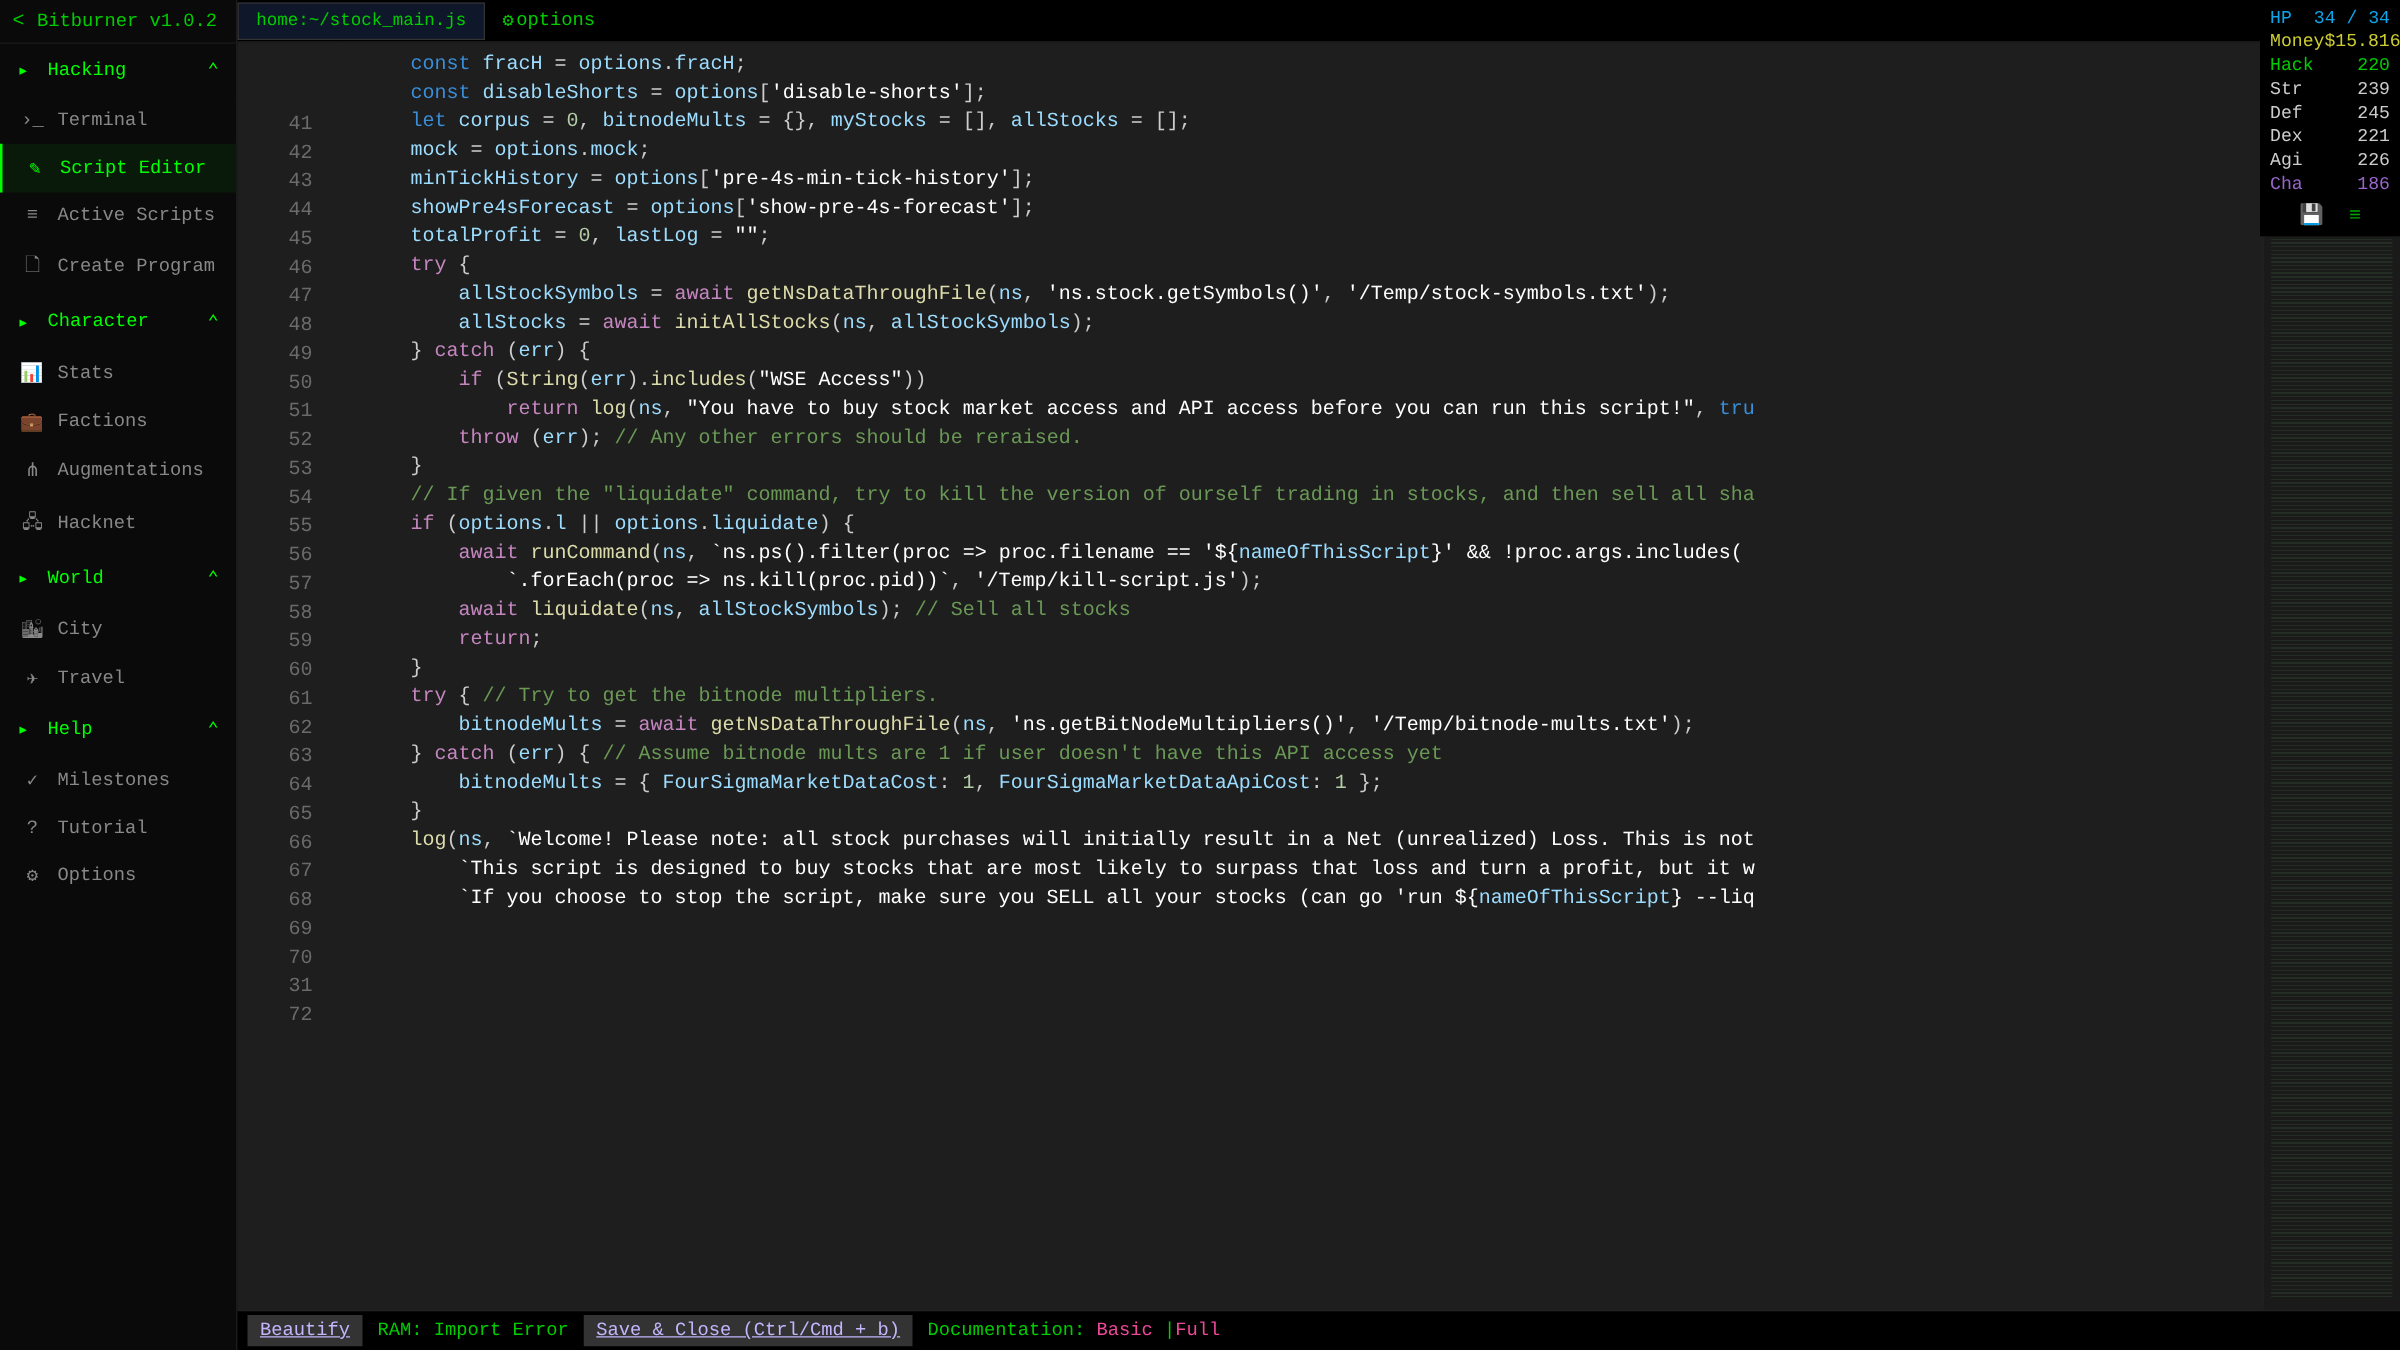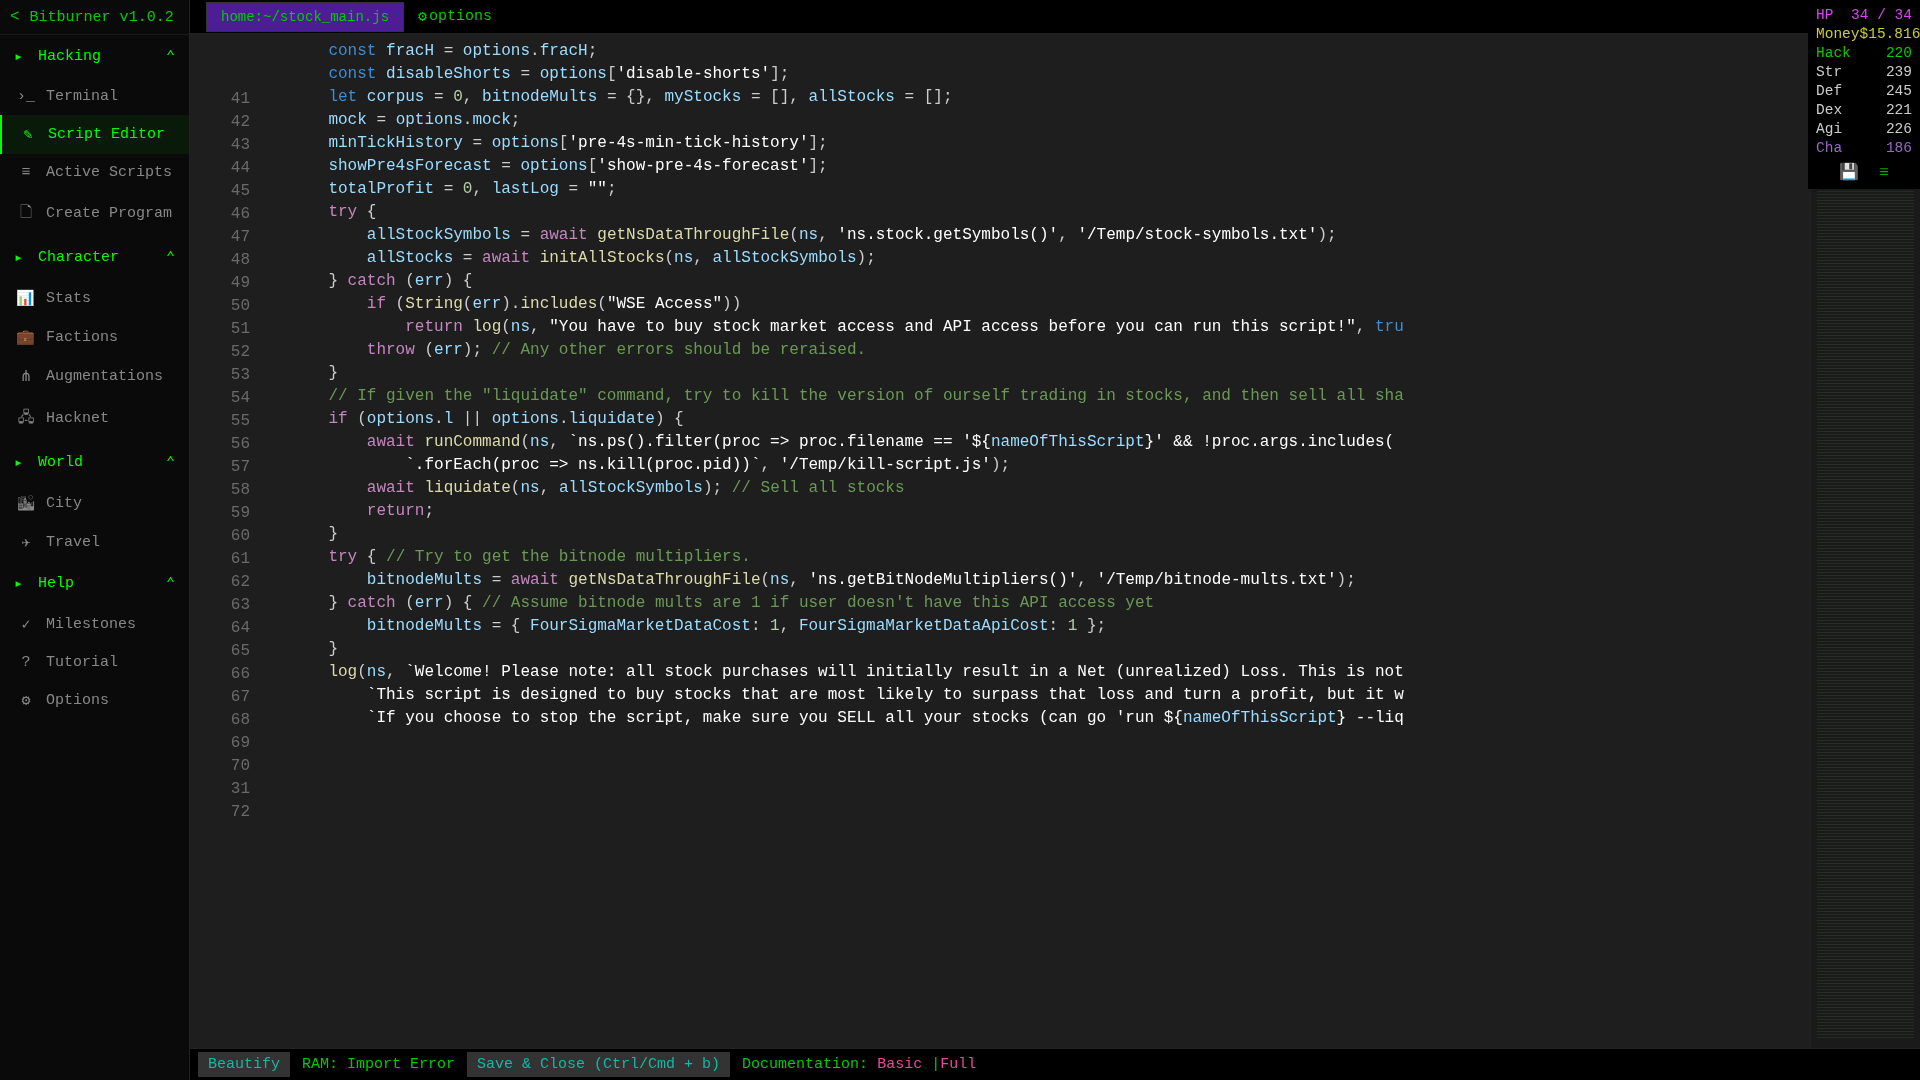--- a/index.html
+++ b/index.html
@@ -10,36 +10,36 @@
 .sidebar-header .back { color: #00cc00; margin-right: 10px; cursor: pointer; font-size: 16px; }
 .nav-header { display: flex; align-items: center; padding: 12px 14px; color: #00ff00; font-size: 15px; cursor: pointer; }
 .nav-header .icon { width: 24px; display: inline-block; }
 .nav-header .chev { margin-left: auto; }
 .nav-item { display: flex; align-items: center; padding: 10px 14px 10px 14px; color: #888; font-size: 15px; cursor: pointer; }
 .nav-item.active { color: #00ff00; border-left: 2px solid #00ff00; background: #0a1a0a; }
 .nav-item .icon { width: 24px; display: inline-block; text-align: center; margin-right: 8px; }
 .nav-item .lbl { flex: 1; }
 .main { flex: 1; display: flex; flex-direction: column; position: relative; background: #1a1a1a; }
 .tabs { display: flex; align-items: center; background: #000; height: 34px; border-bottom: 1px solid #222; }
-.tab { padding: 6px 14px; color: #00cc00; font-size: 14px; border: 1px solid #333; background: #4c1d95; margin-left: 16px; }
+.tab { padding: 6px 14px; color: #00cc00; font-size: 14px; border: 1px solid #333; background: #0f172a; }
 .tab-options { margin-left: 14px; color: #00cc00; font-size: 15px; cursor: pointer; display: flex; align-items: center; }
 .tab-options .gear { margin-right: 2px; }
 .editor { flex: 1; display: flex; background: #1e1e1e; overflow: hidden; position: relative; }
 .gutter { width: 80px; background: #1e1e1e; color: #6a6a6a; text-align: right; padding-right: 20px; font-size: 16px; line-height: 23px; padding-top: 6px; margin-top: 48px; }
 .code { flex: 1; background: #1e1e1e; font-size: 16px; line-height: 23px; padding-top: 6px; padding-left: 20px; white-space: pre; color: #ccc; overflow: hidden; }
 .minimap { width: 110px; background: #1a1a1a; border-left: 1px solid #222; position: relative; }
 .minimap-viz { position: absolute; left: 6px; right: 6px; top: 10px; bottom: 10px; background: repeating-linear-gradient(#2a3a2a 0 1px, transparent 1px 3px); opacity: 0.6; }
 .eye-icon { position: absolute; top: 4px; right: 4px; color: #00aa00; font-size: 14px; }
 .footer { display: flex; align-items: center; background: #000; height: 32px; padding: 0 8px; font-size: 15px; gap: 6px; border-top: 1px solid #222; }
-.footer .btn { padding: 4px 10px; background: #333; color: #14b8a6; cursor: pointer; }
+.footer .btn { padding: 4px 10px; background: #333; color: #c4b5fd; cursor: pointer; text-decoration: underline; }
 .footer .txt { color: #00cc00; padding: 0 6px; }
 .footer .link { color: #ec4899; }
 .stats-panel { position: absolute; top: 0; right: 0; width: 112px; background: #000; padding: 6px 8px; font-size: 14.5px; line-height: 19px; z-index: 10; }
 .stats-row { display: flex; justify-content: space-between; }
-.hp { color: #d946ef; }
+.hp { color: #0ea5e9; }
 .money { color: #cccc33; }
 .hack { color: #00cc00; }
 .combat { color: #cccccc; }
 .cha { color: #9966cc; }
 .stats-icons { display: flex; gap: 20px; margin-top: 6px; justify-content: center; }
 .stats-icons span { color: #00aa00; cursor: pointer; font-size: 16px; }
 .kw { color: #3a8ed8; }
 .kw2 { color: #c586c0; }
 .str { color: #ffffff; }
 .num { color: #b5cea8; }

